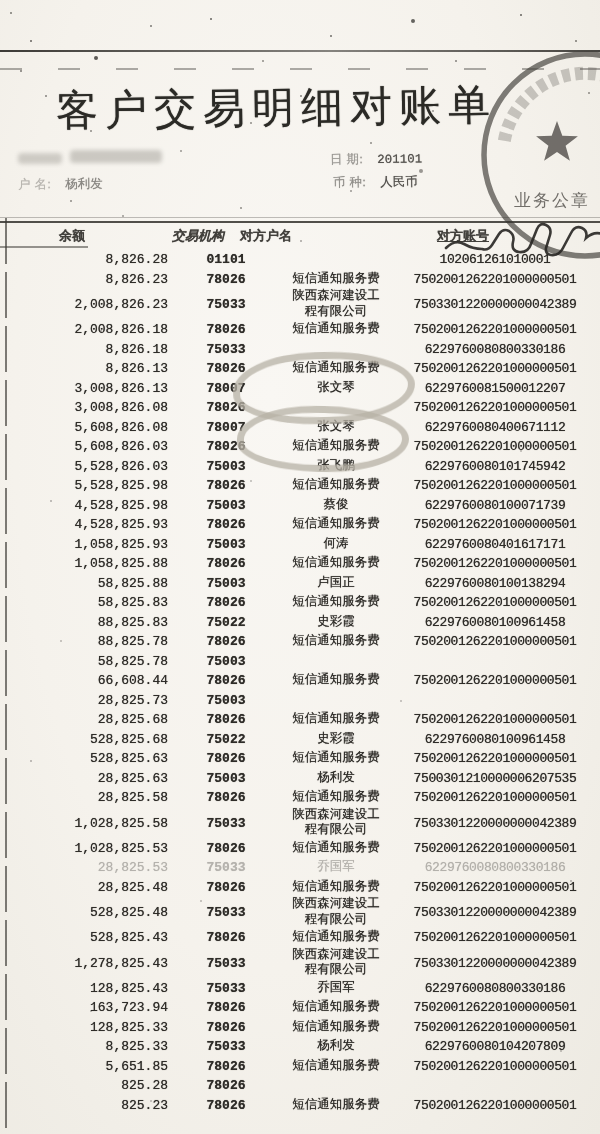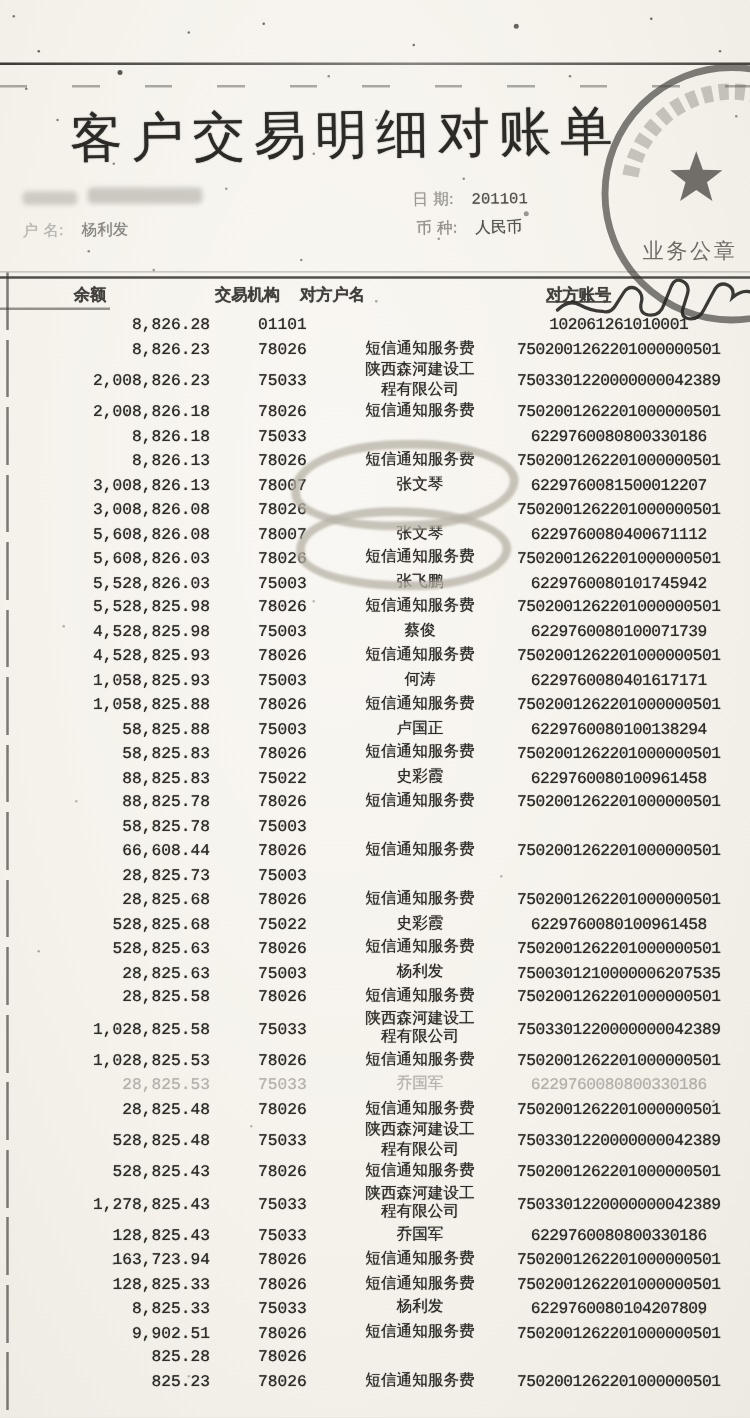--- a/index.html
+++ b/index.html
@@ -49,21 +49,21 @@
   .m-value{opacity:.8;}
 
   
   .th{top:227px;font-size:13px;font-weight:700;text-align:center;opacity:.9;}
 
   
   .tbody{position:absolute;left:0;top:250px;width:600px;}
   .trow{display:flex;align-items:center;min-height:19.5px;padding-left:30px;}
   .cell{display:block;box-sizing:border-box;}
   .c-bal{width:140px;text-align:right;font-size:13px;padding-right:2px;}
-  .c-code{width:112px;text-align:center;font-size:13px;}
+  .c-code{width:112px;text-align:center;font-size:13px;font-weight:bold;}
   .c-name{width:108px;text-align:center;font-size:12.5px;line-height:15.5px;padding:0 8px;font-family:Liberation Mono, monospace;}
   .c-acct{flex:1;text-align:center;font-size:13px;letter-spacing:-0.4px;}
   .trow.fade{opacity:.32;filter:blur(.45px);}
 
   
   .oval{border:7px solid rgba(183,177,165,.75);border-radius:48% 52% 50% 50%/55% 50% 55% 45%;filter:blur(.7px);}
   .oval1{left:233px;top:352px;width:168px;height:58px;transform:rotate(-1.5deg);}
   .oval2{left:237px;top:406px;width:158px;height:52px;transform:rotate(1deg);}
 
   svg text{font-family:"DejaVu Sans",sans-serif;}
@@ -102,21 +102,21 @@
   <svg class="abs" style="left:440px;top:210px;width:160px;height:55px;" viewBox="0 0 160 55">
     <path d="M6 38 q9 -9 18 -4 t18 5 q6 2 10 -4 l7 -11 q4 -6 10 -3 q6 4 4 11 q-2 9 6 10 q9 1 12 -8 l6 -15 q3 -7 9 -4 q6 3 4 10 l-4 13 q-1 6 5 7 q8 1 12 -7 l8 -15 q4 -8 11 -5 q6 3 4 10 q8 -7 16 -4 q6 2 4 -4" fill="none" stroke="#272522" stroke-width="2.6" stroke-linecap="round" opacity=".9"></path>
   </svg>
 
   <div class="abs head-rule-faint"></div>
   <div class="abs head-rule"></div>
   <div class="abs subhead-rule"></div>
   <div class="abs left-vline"></div>
 
   <div class="abs th ink" style="left:46px;width:52px;">余额</div>
-  <div class="abs th ink" style="left:160px;width:76px;">交易机构</div>
+  <div class="abs th ink" style="left:160px;width:76px;font-style:italic;">交易机构</div>
   <div class="abs th ink" style="left:228px;width:76px;">对方户名</div>
   <div class="abs th ink" style="left:420px;width:86px;text-decoration:underline;">对方账号</div>
 
   <div class="tbody">
   <div class="trow">
     <span class="cell c-bal mono ink">8,826.28</span>
     <span class="cell c-code mono ink">01101</span>
     <span class="cell c-name ink"></span>
     <span class="cell c-acct mono ink">102061261010001</span>
   </div>
@@ -381,21 +381,21 @@
   </div>
 
   <div class="trow">
     <span class="cell c-bal mono ink">8,825.33</span>
     <span class="cell c-code mono ink">75033</span>
     <span class="cell c-name ink">杨利发</span>
     <span class="cell c-acct mono ink">6229760080104207809</span>
   </div>
 
   <div class="trow">
-    <span class="cell c-bal mono ink">9,902.51</span>
+    <span class="cell c-bal mono ink">5,651.85</span>
     <span class="cell c-code mono ink">78026</span>
     <span class="cell c-name ink">短信通知服务费</span>
     <span class="cell c-acct mono ink">7502001262201000000501</span>
   </div>
 
   <div class="trow">
     <span class="cell c-bal mono ink">825.28</span>
     <span class="cell c-code mono ink">78026</span>
     <span class="cell c-name ink"></span>
     <span class="cell c-acct mono ink"></span>

